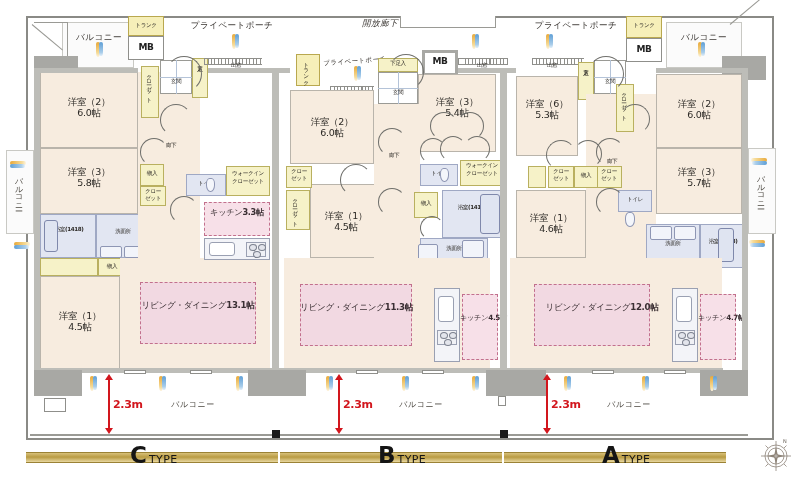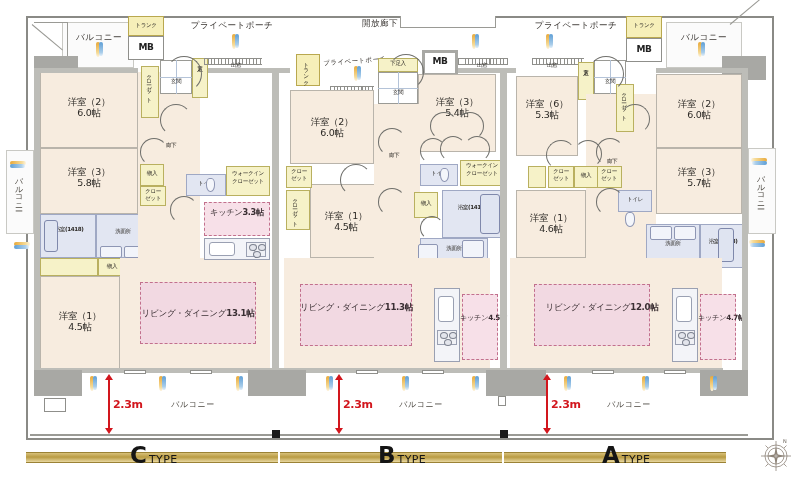--- a/index.html
+++ b/index.html
@@ -184,21 +184,21 @@
   <div class="abs closet" style="left:98px;top:258px;width:28px;height:18px;"></div>
   <div class="lab lab-xs" style="left:98px;top:263px;width:28px;">物入</div>
 
   <div class="abs room" style="left:40px;top:276px;width:80px;height:94px;"></div>
   <div class="lab lab-room" style="left:40px;top:310px;width:80px;">
     <span>洋室（1）</span><b>4.5帖</b>
   </div>
 
   <div class="abs room-plain" style="left:120px;top:258px;width:150px;height:112px;"></div>
   <div class="abs zone-ld" style="left:140px;top:282px;width:116px;height:62px;"></div>
-  <div class="lab lab-zone" style="left:140px;top:308px;width:116px;">
+  <div class="lab lab-zone" style="left:140px;top:300px;width:116px;">
     <span>リビング・ダイニング</span><b>13.1帖</b>
   </div>
 
   <div class="abs zone-k" style="left:204px;top:202px;width:66px;height:34px;"></div>
   <div class="lab lab-k" style="left:204px;top:208px;width:66px;">
     <span>キッチン</span><b>3.3帖</b>
   </div>
   <div class="kcounter" style="left:204px;top:238px;width:66px;height:22px;"></div>
   <div class="ksink" style="left:209px;top:242px;width:26px;height:14px;"></div>
   <div class="kstove" style="left:246px;top:242px;width:20px;height:15px;"></div>
@@ -245,21 +245,21 @@
   <div class="abs closet" style="left:140px;top:164px;width:24px;height:22px;"></div>
   <div class="lab lab-xs" style="left:140px;top:170px;width:24px;">物入</div>
   <div class="abs closet" style="left:140px;top:186px;width:26px;height:20px;"></div>
   <div class="lab lab-xs" style="left:140px;top:188px;width:26px;line-height:1.25;">クロー<br>ゼット</div>
 
   <div class="arc arc-tl" style="left:140px;top:138px;width:26px;height:26px;"></div>
   <div class="arc arc-tl" style="left:160px;top:104px;width:30px;height:30px;"></div>
   <div class="arc arc-tr" style="left:166px;top:56px;width:34px;height:34px;"></div>
   <div class="arc arc-tl" style="left:170px;top:196px;width:26px;height:26px;"></div>
 
-  <div class="lab lab-out" style="left:340px;top:18px;width:80px;">開放廊下</div>
+  <div class="lab lab-out" style="left:340px;top:18px;width:80px;font-style:italic;">開放廊下</div>
   <div class="abs" style="left:400px;top:16px;width:96px;height:12px;border:1px solid #9a9a95;border-top:none;background:#fff;"></div>
 
   <div class="lab lab-out" style="left:322px;top:58px;width:66px;font-size:6.5px;transform:rotate(-4deg);">プライベートポーチ</div>
   <div class="hatch" style="left:330px;top:86px;width:44px;"></div>
   <div class="plume" style="left:350px;top:66px;">
       <div class="y"></div>
       <div class="b"></div>
     </div>
 
   <div class="abs trunk" style="left:296px;top:54px;width:24px;height:32px;"></div>

